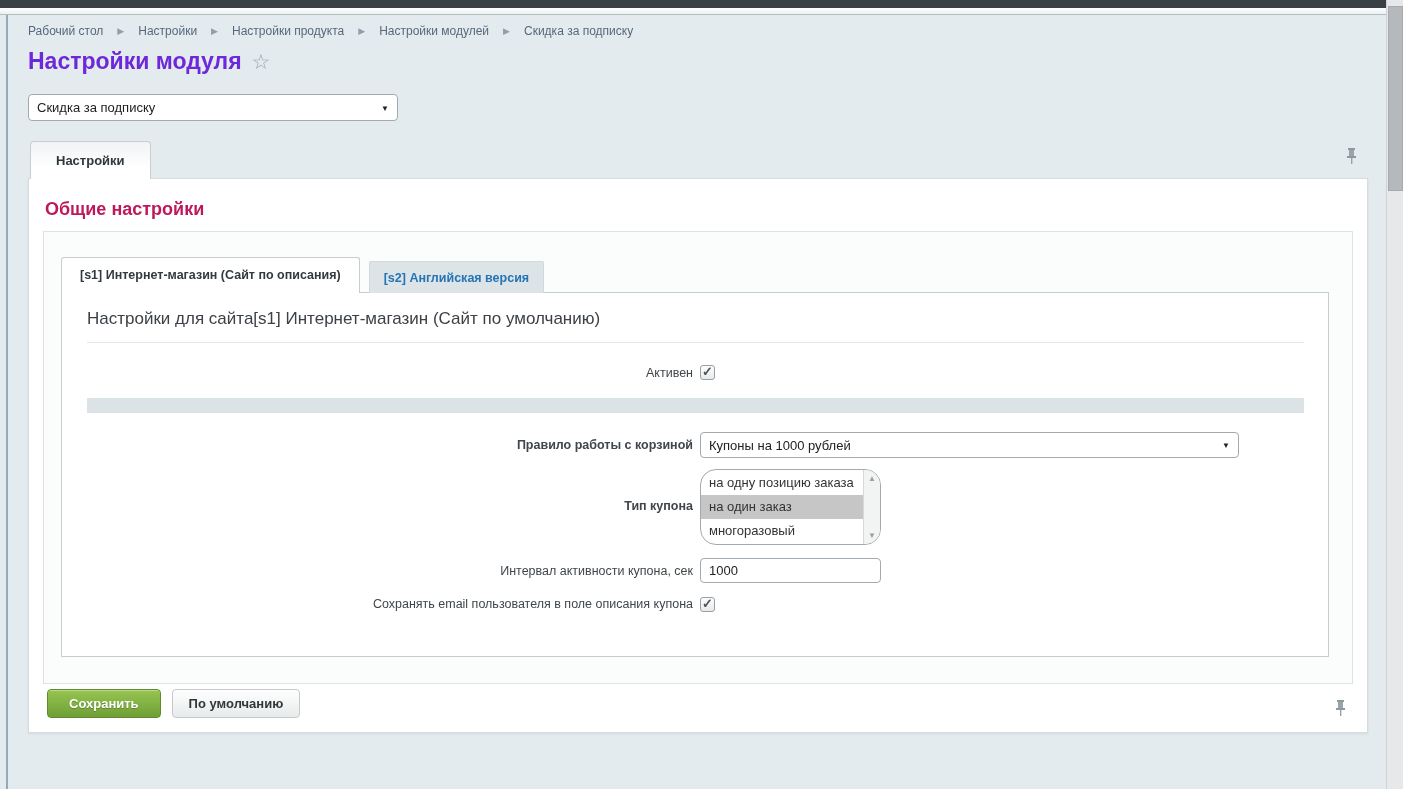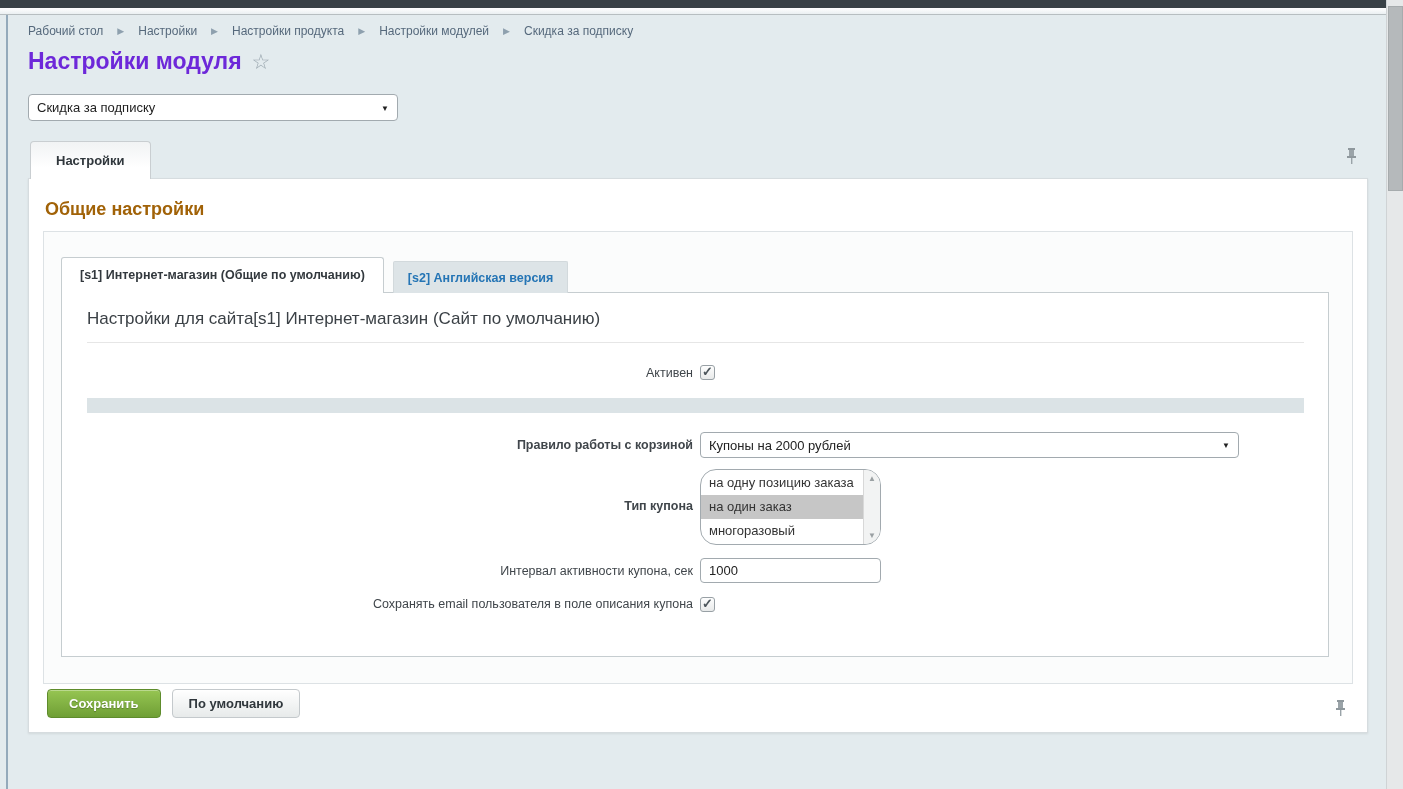--- a/index.html
+++ b/index.html
@@ -41,21 +41,21 @@
   .main-tab { position:absolute; left:30px; top:141px; height:38px; padding:0 25px; z-index:3;
               background:linear-gradient(#f1f3f4,#ffffff 70%); border:1px solid #c9ced1; border-bottom:none;
               border-radius:4px 4px 0 0; font-size:13px; font-weight:bold; color:#30373c;
               line-height:37px; cursor:pointer; }
   .pin { position:absolute; width:13px; height:17px; cursor:pointer; }
   .pin-top { left:1345px; top:148px; }
 
   
   .main-panel { position:absolute; left:28px; top:178px; width:1340px; height:555px;
                 background:#fff; border:1px solid #d6dcdf; box-shadow:0 1px 2px rgba(0,0,0,0.08); }
-  .section-heading { position:absolute; left:16px; top:20px; font-size:18px; color:#a16207; }
+  .section-heading { position:absolute; left:16px; top:20px; font-size:18px; color:#be185d; }
 
   .settings-box { position:absolute; left:14px; top:52px; width:1310px; height:453px;
                   background:#fbfcfc; border:1px solid #dde2e5; }
 
   
   .site-tabs { position:absolute; left:17px; top:25px; height:36px; display:flex; align-items:flex-end; z-index:2; }
   .site-tab-active { height:36px; padding:0 18px; background:#fff; border:1px solid #c6cdd0; border-bottom:none;
                      border-radius:3px 3px 0 0; font-size:12.5px; font-weight:bold; color:#33393e;
                      line-height:34px; cursor:pointer; }
   .site-tab-inactive { height:32px; padding:0 14px; margin-left:9px; background:#dde4e7;
@@ -152,42 +152,42 @@
   <rect x="2" y="8" width="9" height="2" fill="#8f989d"></rect>
   <rect x="6" y="10" width="1.4" height="6" fill="#9aa3a8"></rect>
 </svg>
 
 <div class="main-panel">
   <h2 class="section-heading">Общие настройки</h2>
 
   <div class="settings-box">
 
     <div class="site-tabs">
-      <div class="site-tab-active">[s1] Интернет-магазин (Общие по умолчанию)</div>
+      <div class="site-tab-active">[s1] Интернет-магазин (Сайт по описания)</div>
       <div class="site-tab-inactive">[s2] Английская версия</div>
     </div>
 
     <div class="form-panel">
       <div class="form-heading">Настройки для сайта[s1] Интернет-магазин (Сайт по умолчанию)</div>
       <hr class="form-hr">
 
       <div class="frow row-active">
         <div class="lbl">Активен</div>
         <div class="ctl">
           <div class="checkbox checked"></div>
         </div>
       </div>
 
       <div class="divider-bar"></div>
 
       <div class="frow row-rule">
         <div class="lbl bold">Правило работы с корзиной</div>
         <div class="ctl">
           <div class="sel rule-select">
-            <span>Купоны на 2000 рублей</span>
+            <span>Купоны на 1000 рублей</span>
             <span class="sel-arrow"></span>
           </div>
         </div>
       </div>
 
       <div class="frow row-type">
         <div class="lbl bold">Тип купона</div>
         <div class="ctl">
           <div class="listbox">
             <div class="opts">

